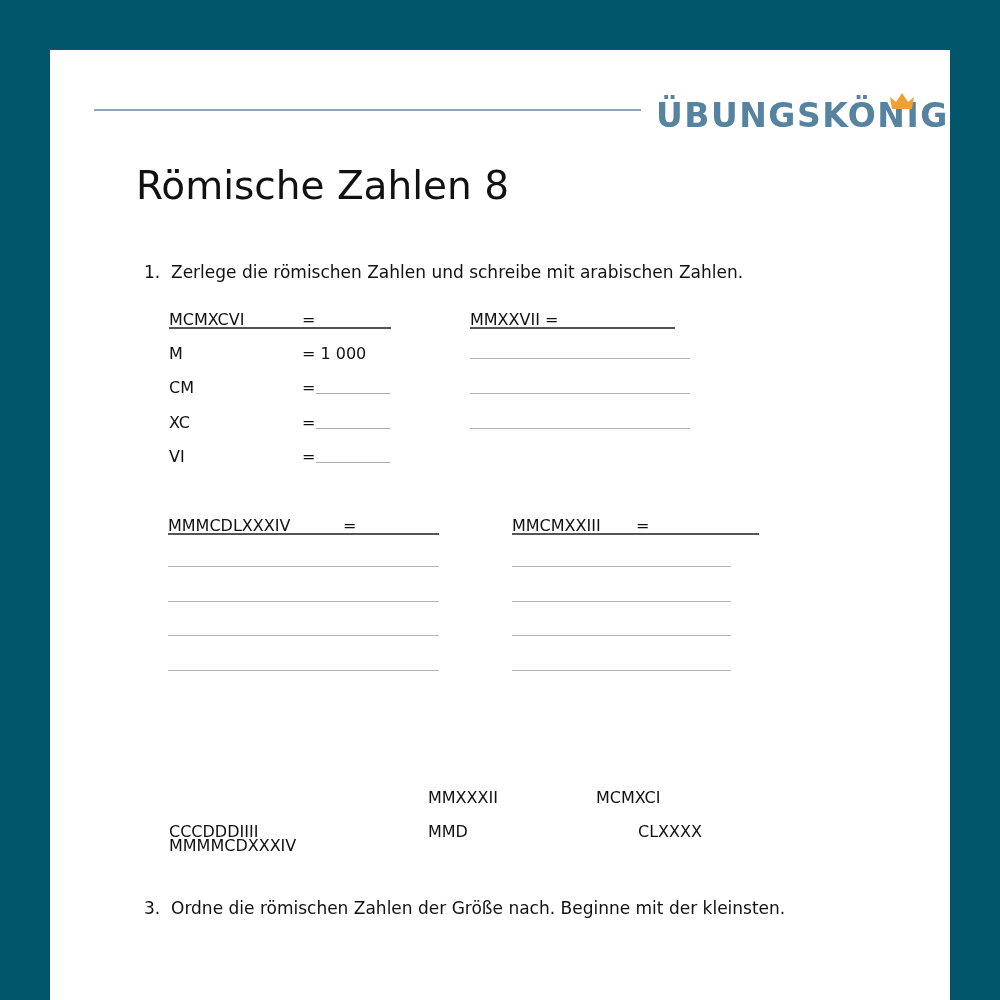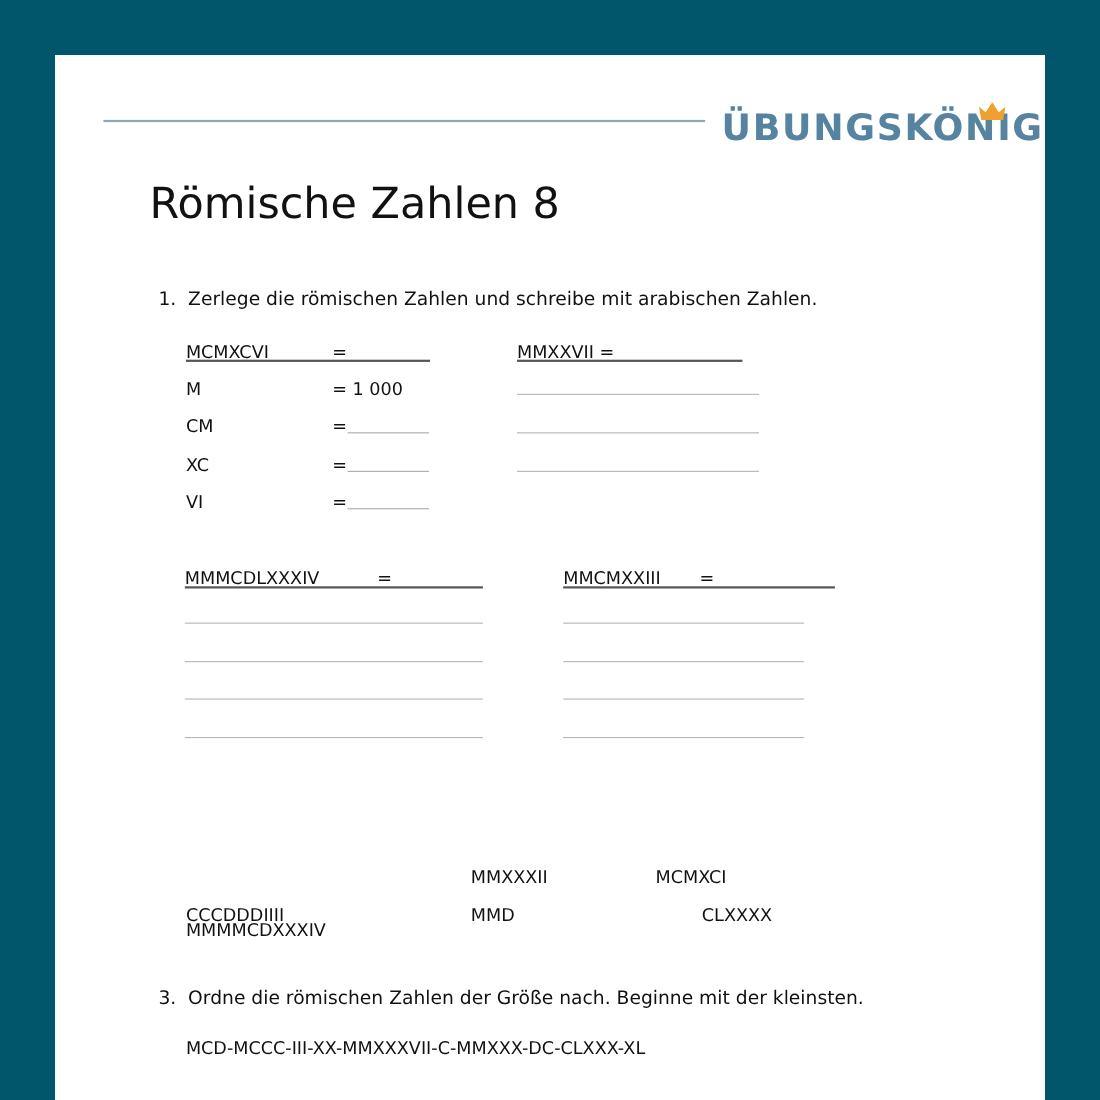--- a/index.html
+++ b/index.html
@@ -105,15 +105,14 @@
   <div class="abs rn" style="left:119px; top:738px;margin-top:48px;">MMMMCDXXXIV</div>
   <div class="abs rn" style="left:378px; top:738px;">MMXXXII</div>
   <div class="abs rn" style="left:546px; top:738px;">MCMXCI</div>
   <div class="abs rn" style="left:119px; top:772px;">CCCDDDIIII</div>
   <div class="abs rn" style="left:378px; top:772px;">MMD</div>
   <div class="abs rn" style="left:588px; top:772px;">CLXXXX</div>
 
   <div class="abs q" style="left:94px; top:848px;">
     <span class="num">3.</span><span>Ordne die römischen Zahlen der Größe nach. Beginne mit der kleinsten.</span>
   </div>
-  <div class="abs rn" style="left:119px; top:893px;">MCD-MCCC-III-XX-MMXXXVII-C-MMXXX-DC-CLXXX-XL</div>
 
 </div>
 
 </body></html>

